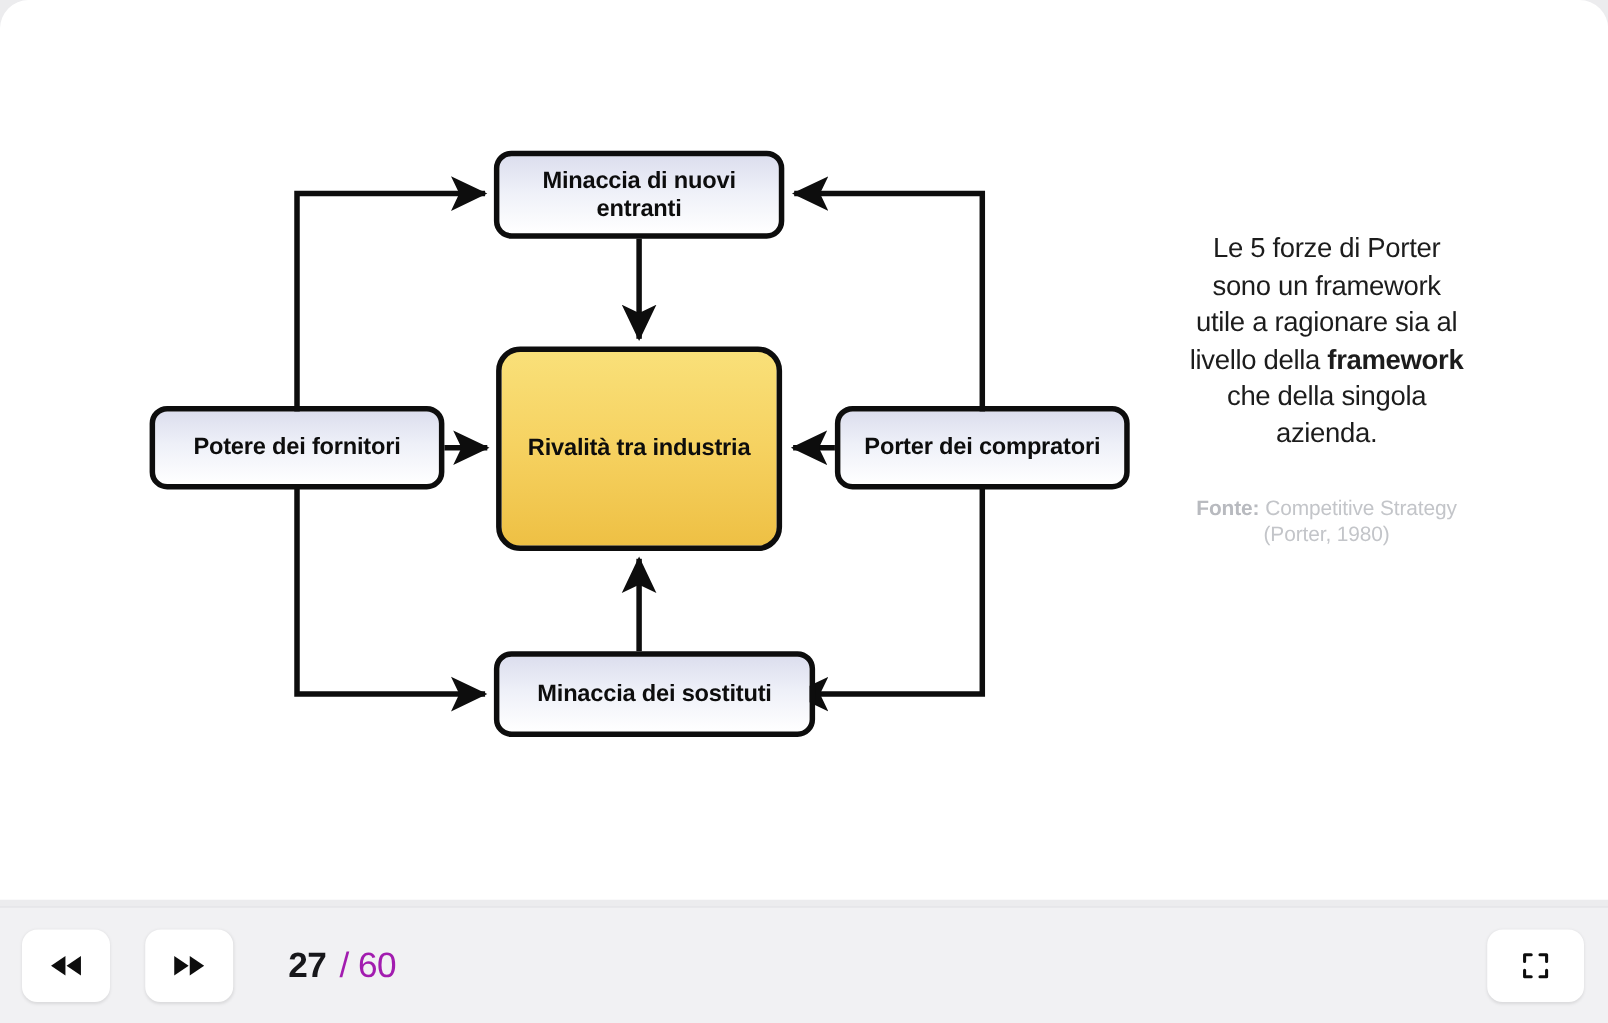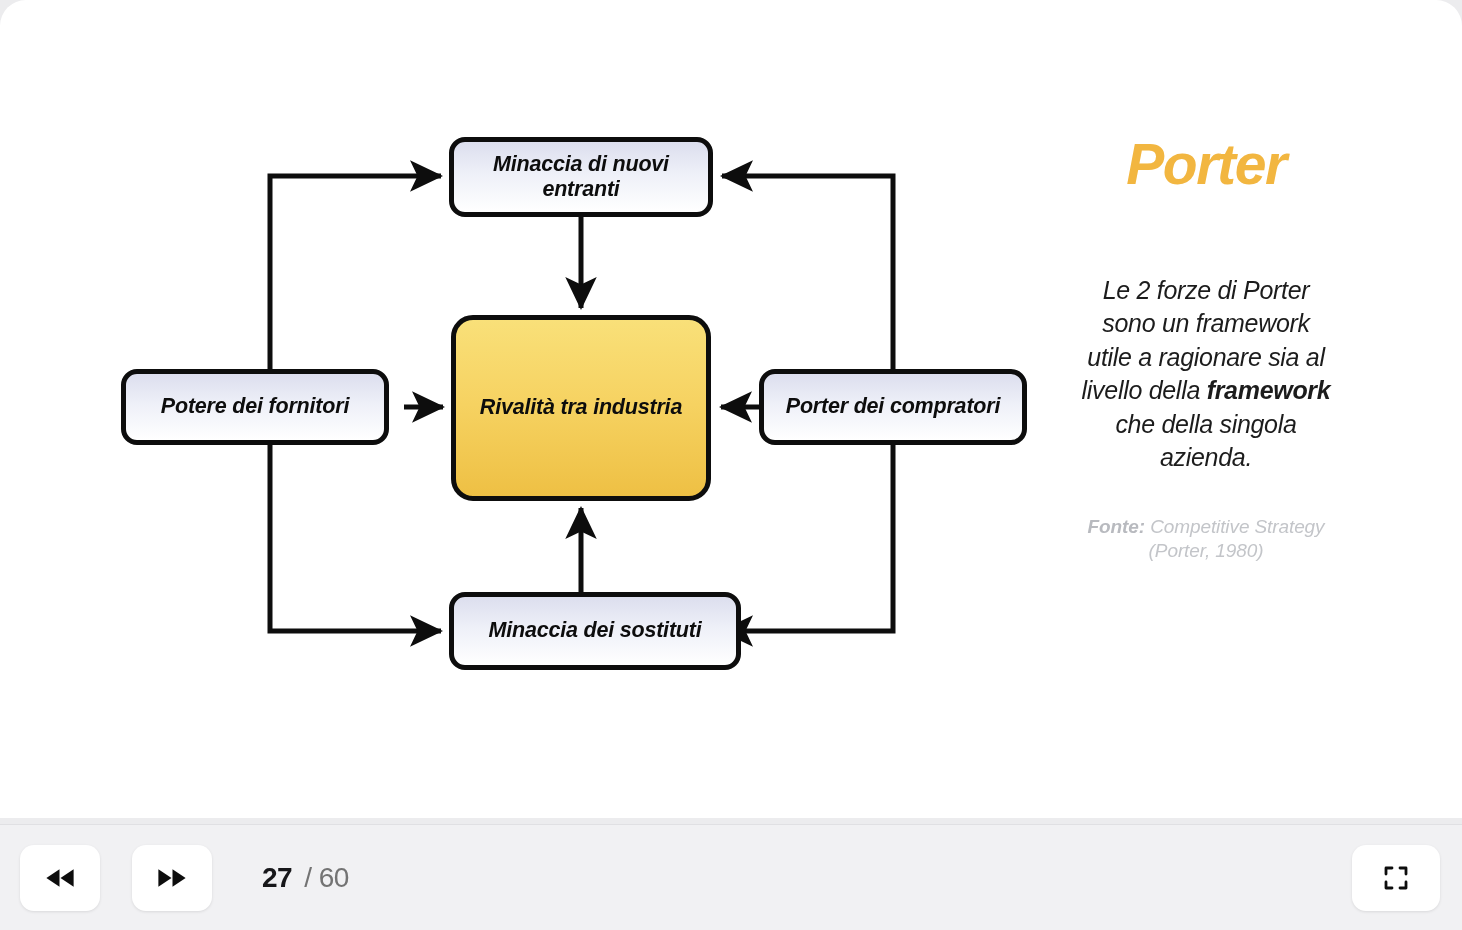--- a/index.html
+++ b/index.html
@@ -23,21 +23,21 @@
   .slide {
     position: absolute;
     left: 0; top: 0;
     width: 1462px;
     height: 818px;
     background: #ffffff;
     border-radius: 26px 26px 0 0;
     overflow: hidden;
   }
 
-  .slide-inner { position: absolute; inset: 0; font-style: italic; }
+  .slide-inner { position: absolute; inset: 0; }
 
   
   .diagram {
     position: absolute;
     left: 0; top: 0;
     width: 1065px;
     height: 818px;
   }
   .diagram svg { position: absolute; left: 0; top: 0; }
 
@@ -51,21 +51,21 @@
     text-align: center;
     font-weight: 700;
     color: #0d0d0d;
     line-height: 1.18;
     letter-spacing: -0.2px;
     background: linear-gradient(180deg, #dcdeee 0%, #eef0f8 45%, #ffffff 100%);
   }
   .node span { display: block; padding: 0 10px; }
 
   .node-top    { left: 449px; top: 137px;  width: 264px; height: 80px;  font-size: 21.5px; }
-  .node-left   { left: 121px; top: 369px;  width: 268px; height: 76px;  font-size: 21.5px; }
+  .node-left   { left: 136px; top: 369px;  width: 268px; height: 76px;  font-size: 21.5px; }
   .node-right  { left: 759px; top: 369px;  width: 268px; height: 76px;  font-size: 21.5px; }
   .node-bottom { left: 449px; top: 592px;  width: 292px; height: 78px;  font-size: 21.5px; }
 
   .node-center {
     left: 451px; top: 315px;
     width: 260px; height: 186px;
     border-radius: 22px;
     font-size: 21.5px;
     background: linear-gradient(180deg, #f9e079 0%, #f6d261 48%, #eec044 100%);
   }
@@ -131,28 +131,28 @@
     display: flex;
     align-items: center;
     justify-content: center;
     cursor: pointer;
     padding: 0;
   }
   .tb-prev { margin-left: 20px; }
   .tb-next { margin-left: 32px; }
   .tb-pages {
     margin-left: 50px;
-    font-size: 28px;
+    font-size: 32px;
     letter-spacing: -0.5px;
     display: flex;
     align-items: baseline;
     gap: 12px;
   }
   .tb-cur  { color: #17171a; font-weight: 600; }
-  .tb-tot  { color: #737373; font-weight: 400; }
+  .tb-tot  { color: #a21caf; font-weight: 400; }
   .tb-fs   { margin-left: auto; margin-right: 22px; width: 88px; }
 </style>
 </head>
 <body>
 
 <div id="app">
 
   <div class="slide">
     <div class="slide-inner">
 
@@ -200,25 +200,24 @@
           <span>Porter dei compratori</span>
         </div>
 
         <div class="node node-bottom">
           <span>Minaccia dei sostituti</span>
         </div>
       </div>
 
       <div class="side">
         <div class="side-title">
-          <span class="side-title-accent">Porter</span>
         </div>
 
         <div class="side-body">
-          <span>Le 2 forze di Porter sono un framework utile a ragionare sia al livello della </span><b>framework</b><span> che della singola azienda.</span>
+          <span>Le 5 forze di Porter sono un framework utile a ragionare sia al livello della </span><b>framework</b><span> che della singola azienda.</span>
         </div>
 
         <div class="side-source">
           <b>Fonte:</b><span> Competitive Strategy (Porter, 1980)</span>
         </div>
       </div>
 
     </div>
   </div>
 

